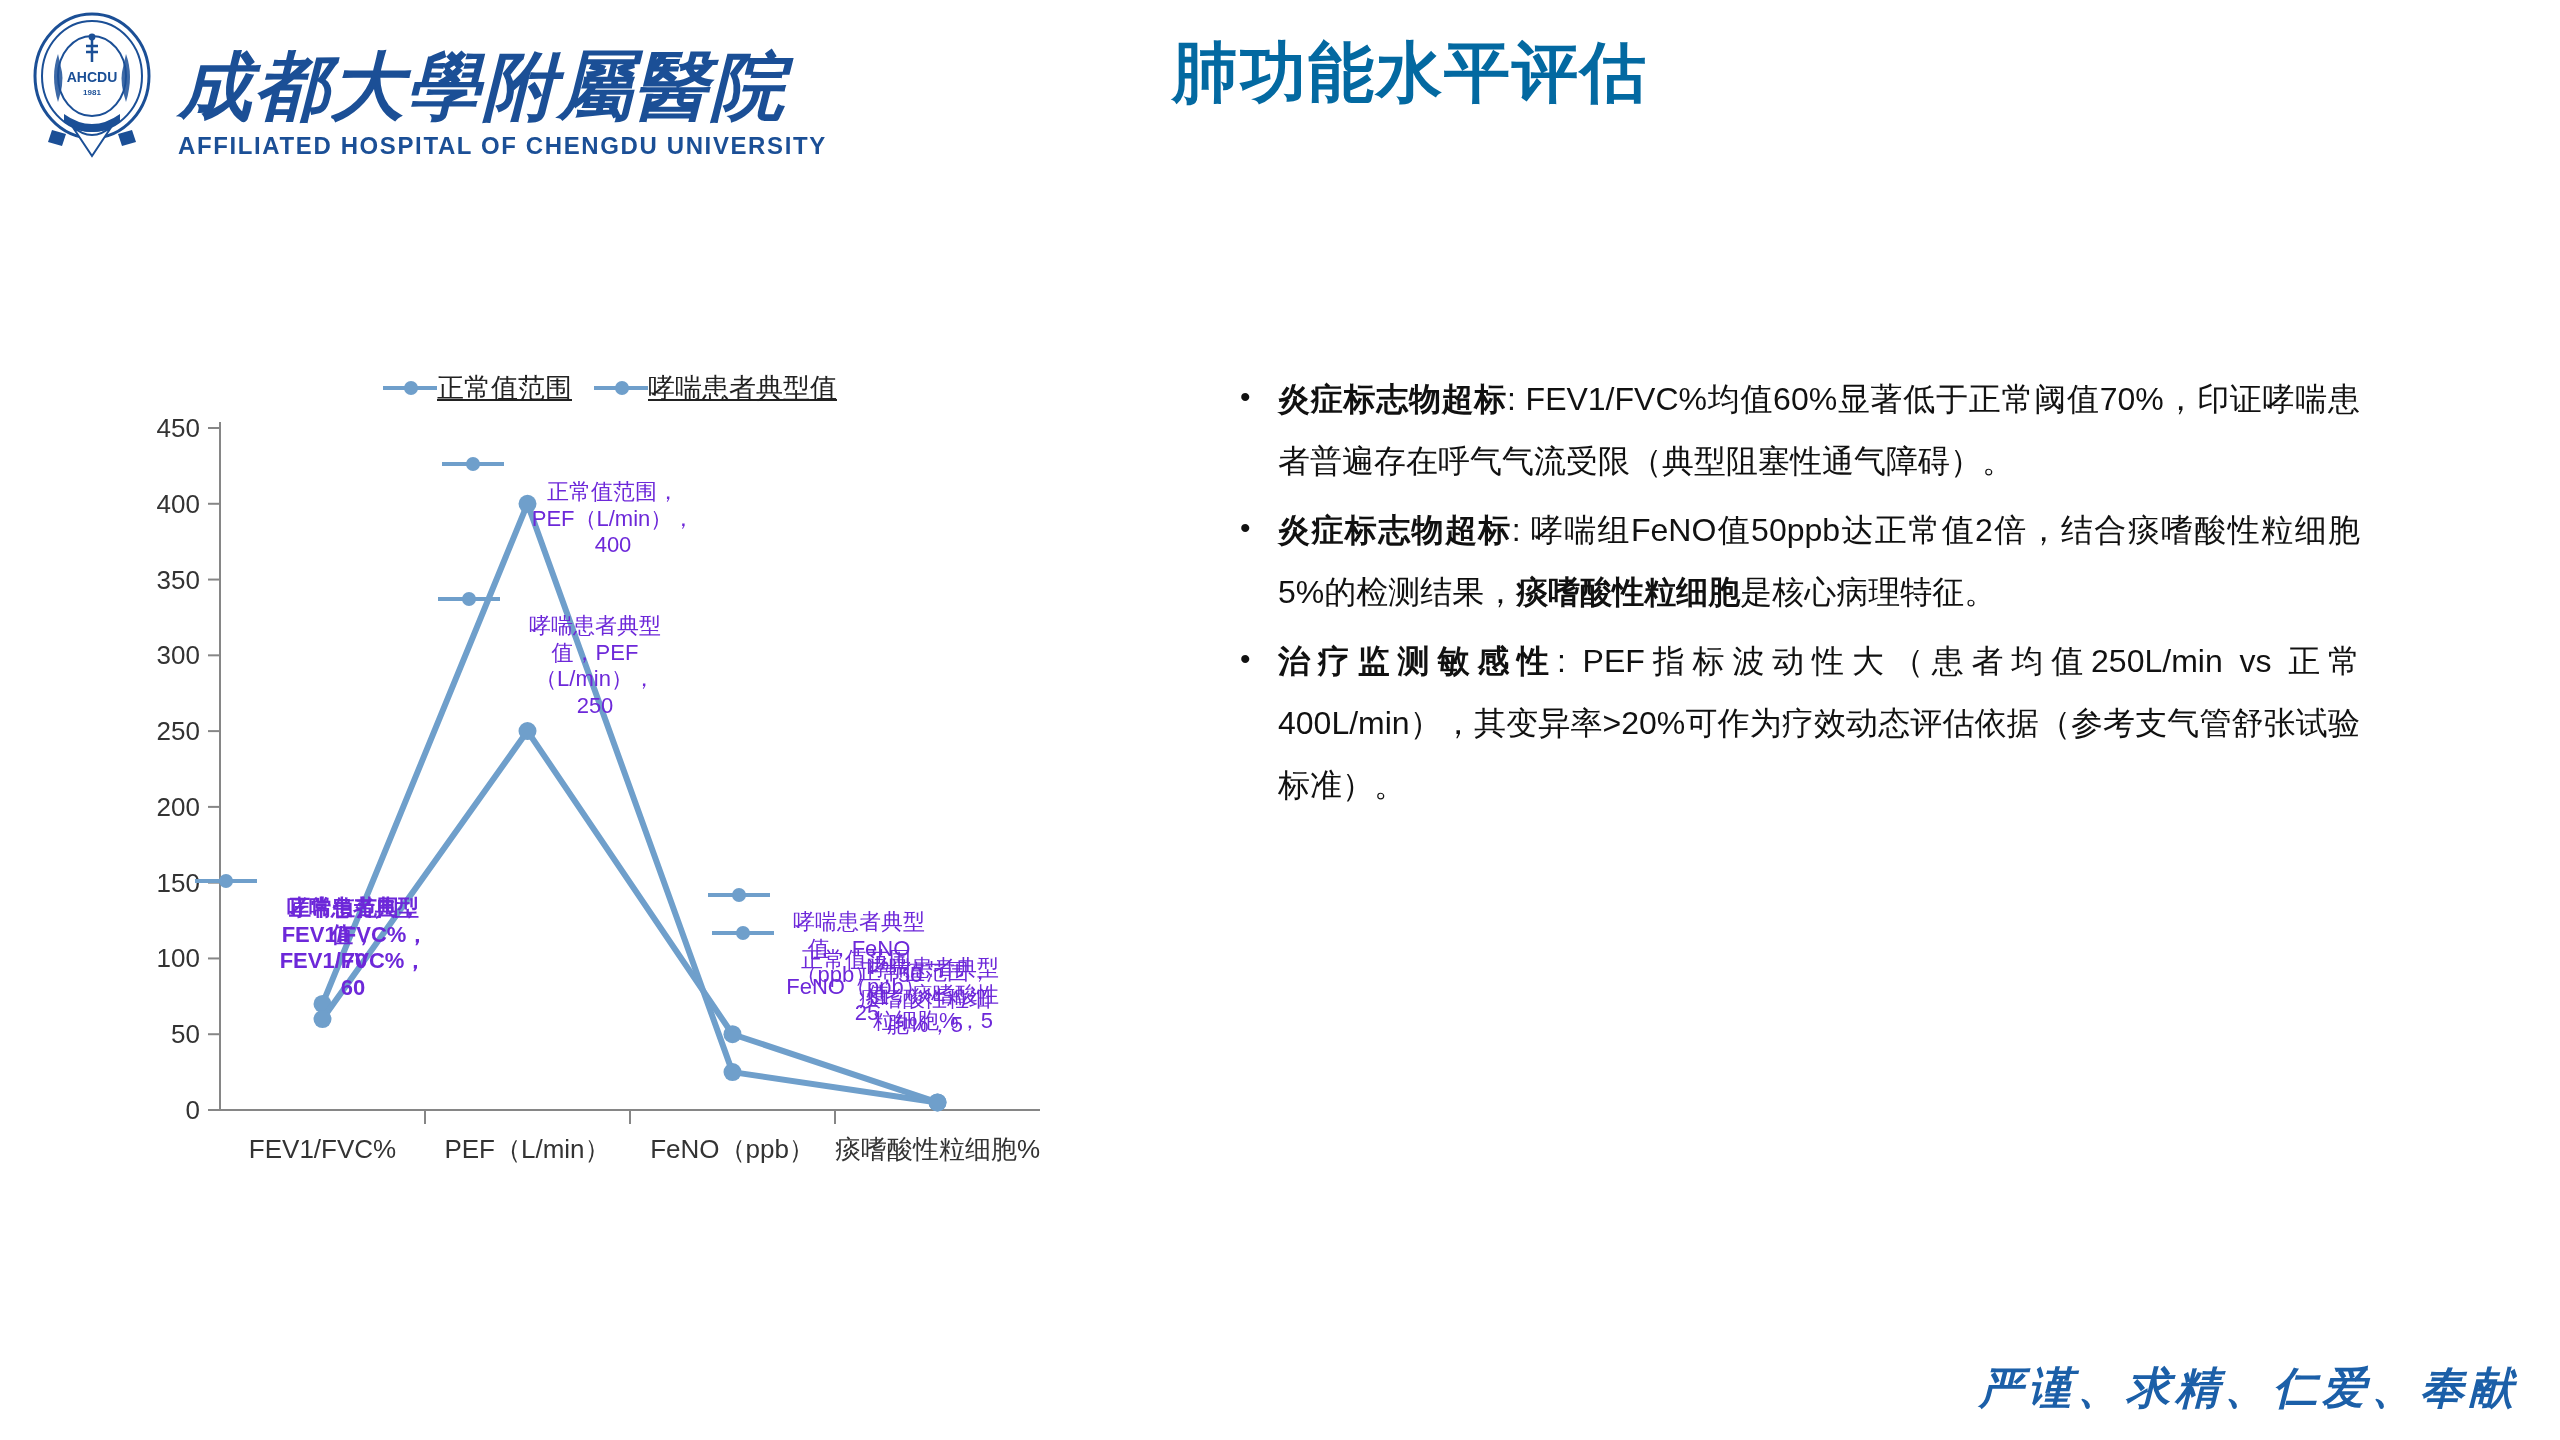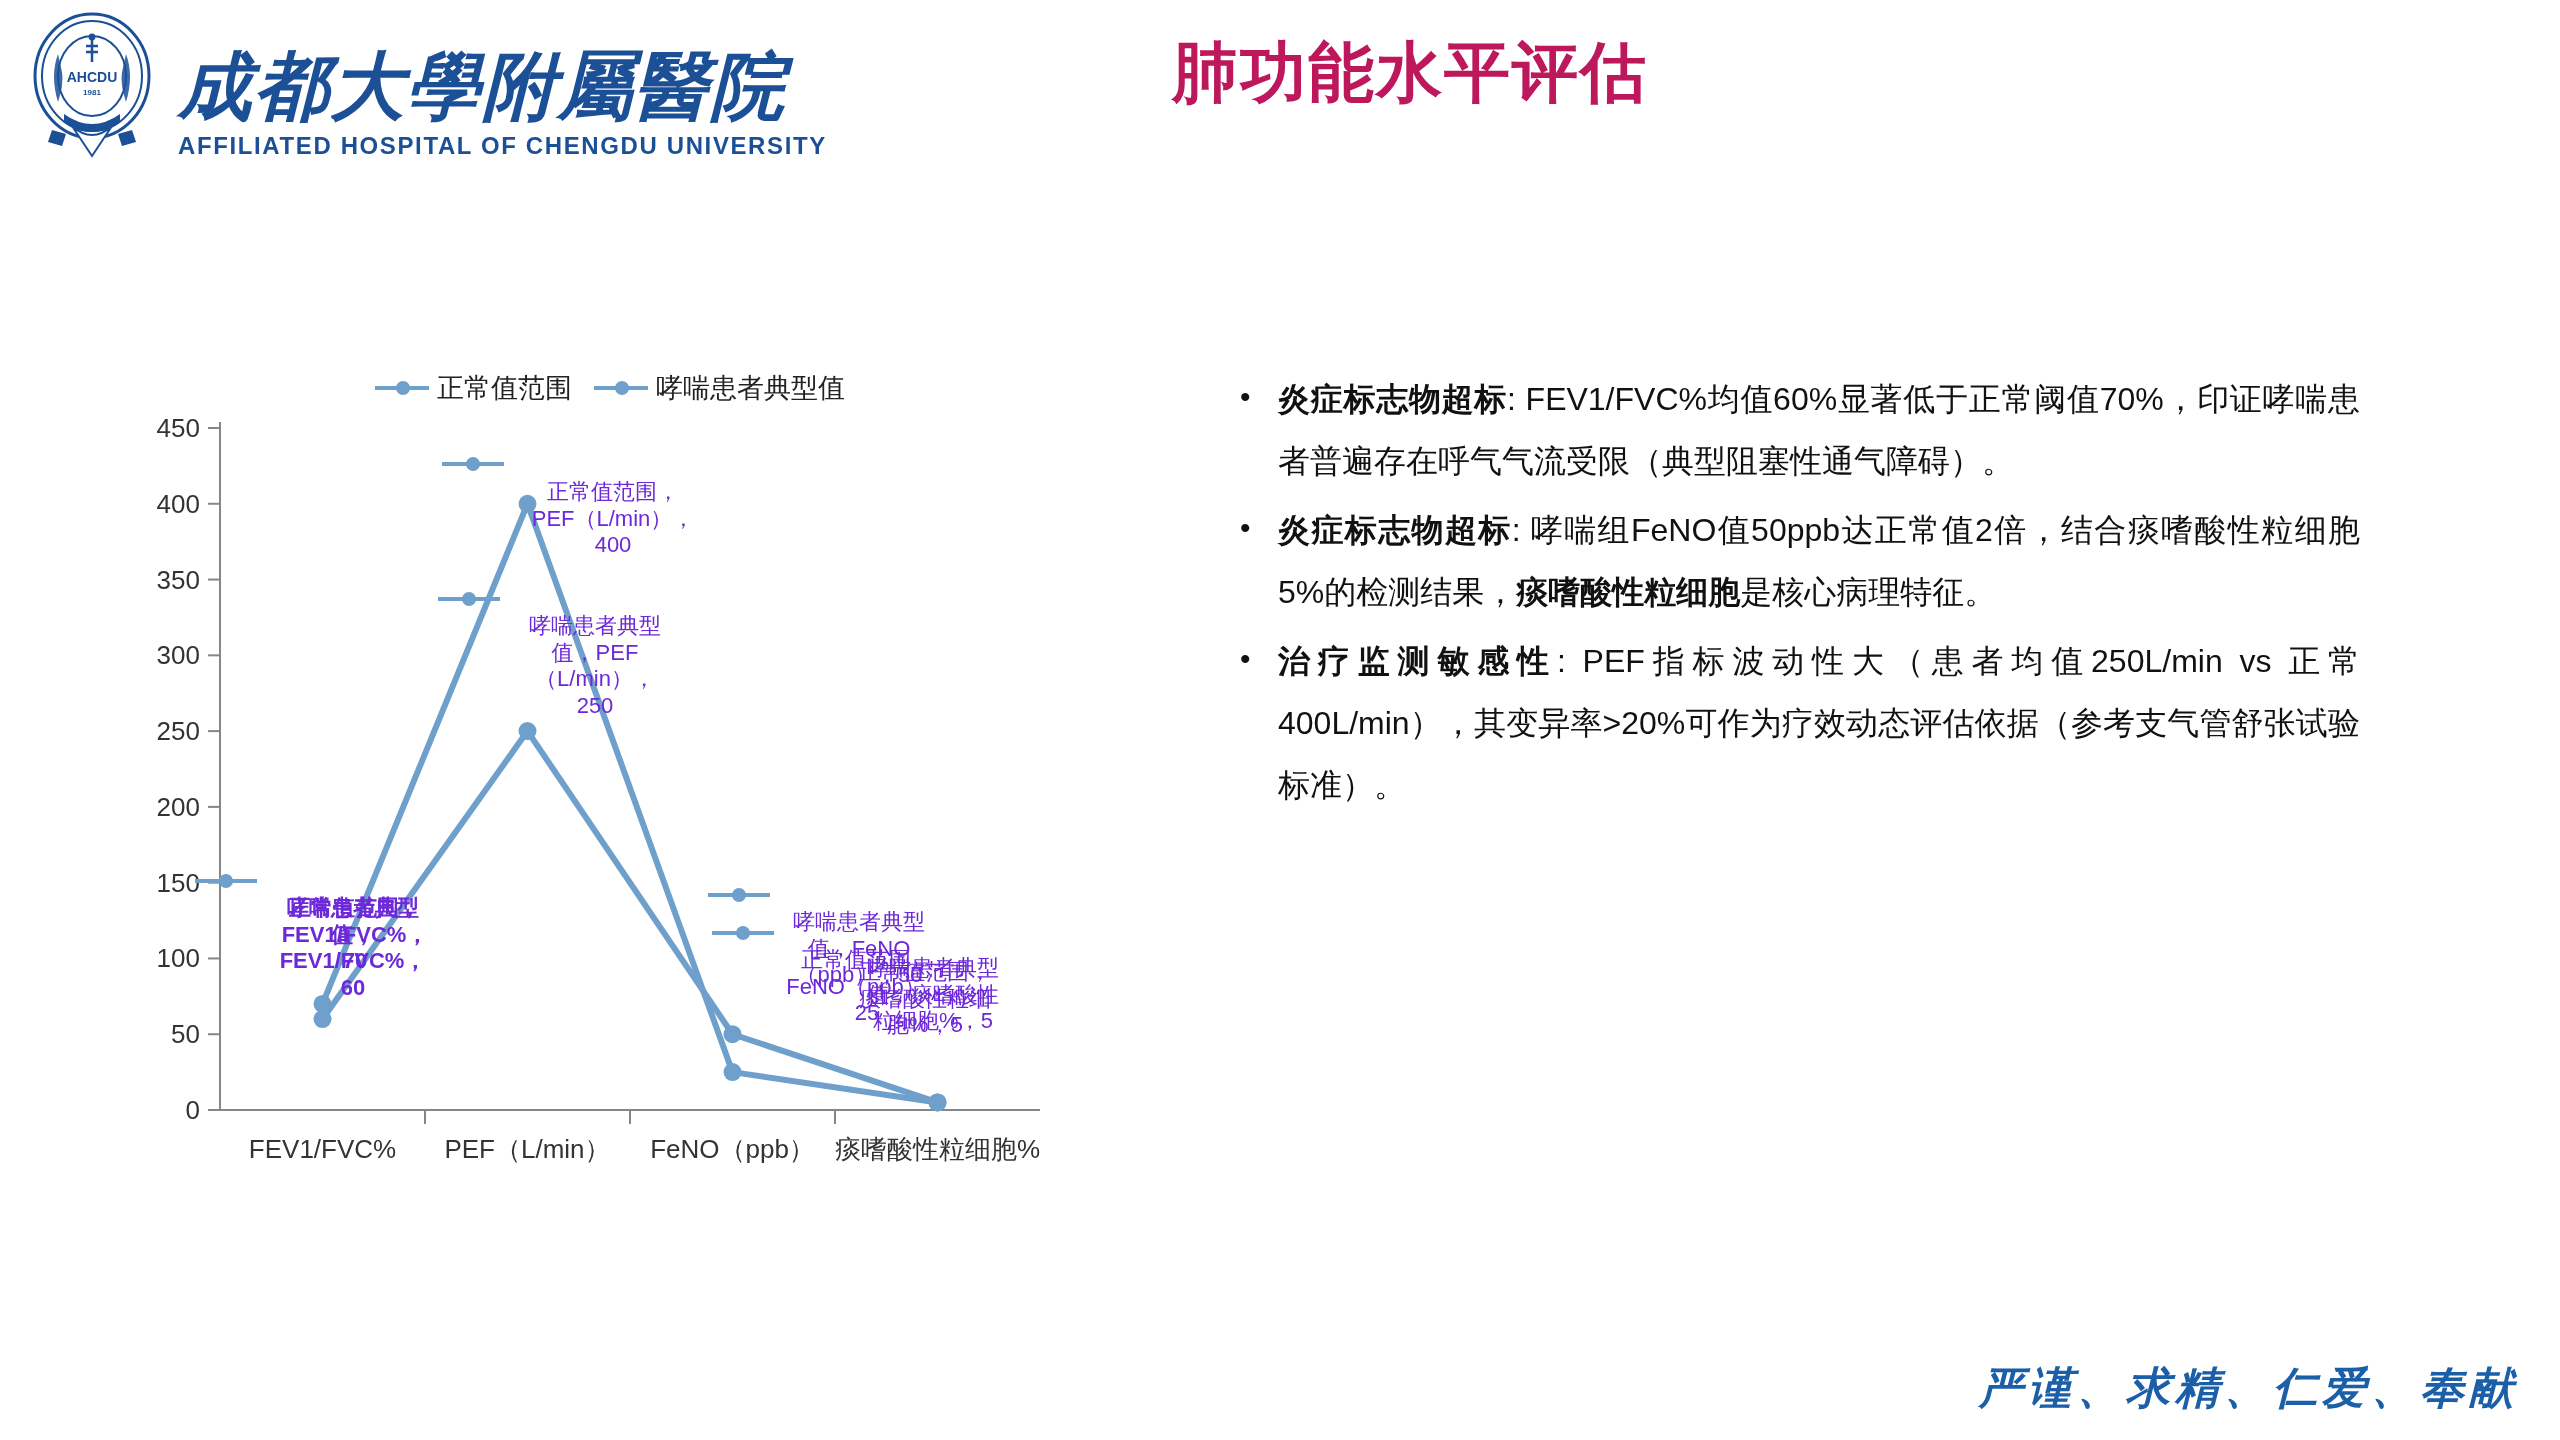--- a/index.html
+++ b/index.html
@@ -22,31 +22,31 @@
     font-size:74px;line-height:1.0;color:#1b4f96;
     letter-spacing:2px;white-space:nowrap;margin-top:40px;
   }
   #logo-en{
     font-size:23.5px;font-weight:bold;color:#1b4f96;
     letter-spacing:1.6px;white-space:nowrap;margin-top:9px;
     transform:scaleX(1.02);transform-origin:left center;
   }
   #page-title{
     position:absolute;left:1150px;top:28px;width:520px;text-align:center;
-    font-size:66px;font-weight:bold;color:#be185d;letter-spacing:2px;
+    font-size:66px;font-weight:bold;color:#0369a1;letter-spacing:2px;
     white-space:nowrap;
   }
   
   #chart-panel{position:absolute;left:120px;top:360px;width:1060px;height:880px;}
   #chart-legend{
     position:absolute;left:230px;top:8px;width:520px;height:40px;
     display:flex;align-items:center;justify-content:center;gap:22px;
     font-size:27px;color:#222;white-space:nowrap;
   }
-  .legend-item{display:flex;align-items:center;gap:8px;}
+  .legend-item{display:flex;align-items:center;text-decoration:underline;}
   .legend-mark{display:inline-block;width:54px;height:18px;position:relative;}
   .legend-mark::before{
     content:"";position:absolute;left:0;top:7px;width:54px;height:4px;background:#6f9fcb;
   }
   .legend-mark::after{
     content:"";position:absolute;left:21px;top:2px;width:14px;height:14px;
     border-radius:50%;background:#6f9fcb;
   }
   #plot{position:absolute;left:0;top:50px;width:1060px;height:830px;}
   #plot svg{position:absolute;left:0;top:0;}

